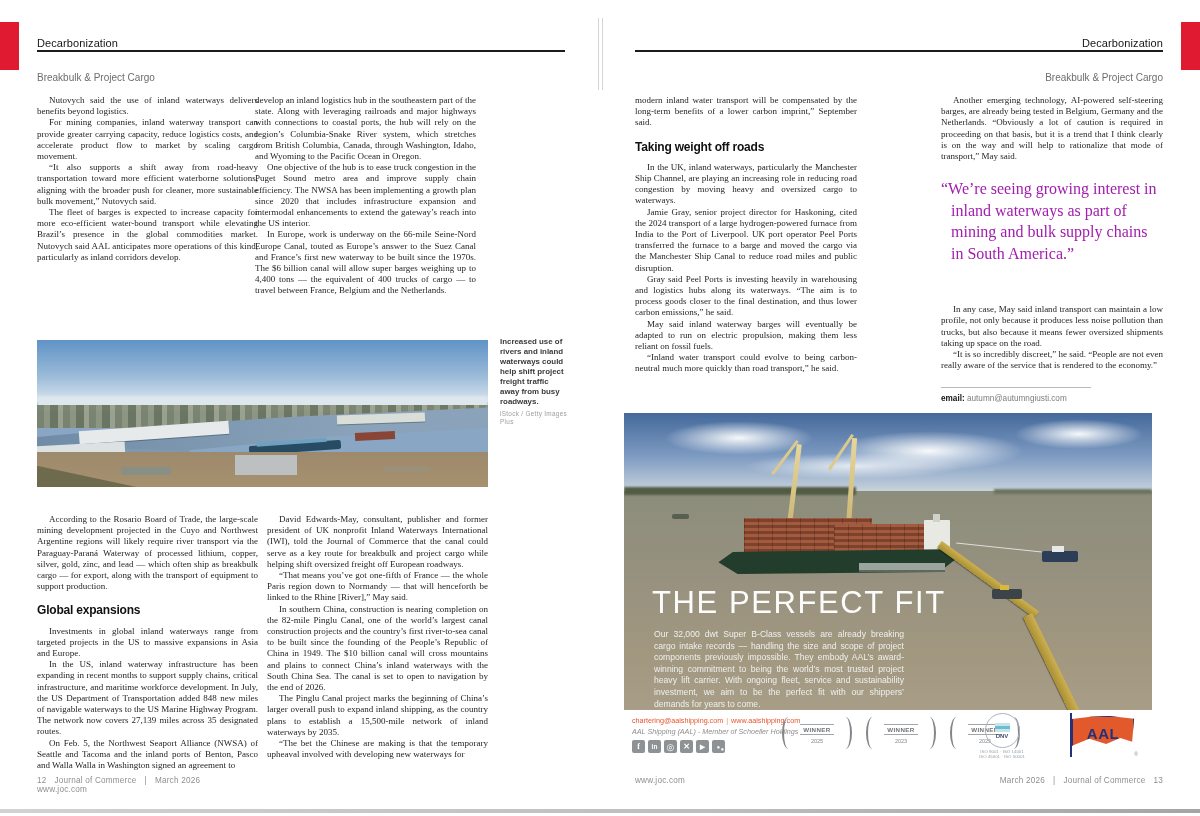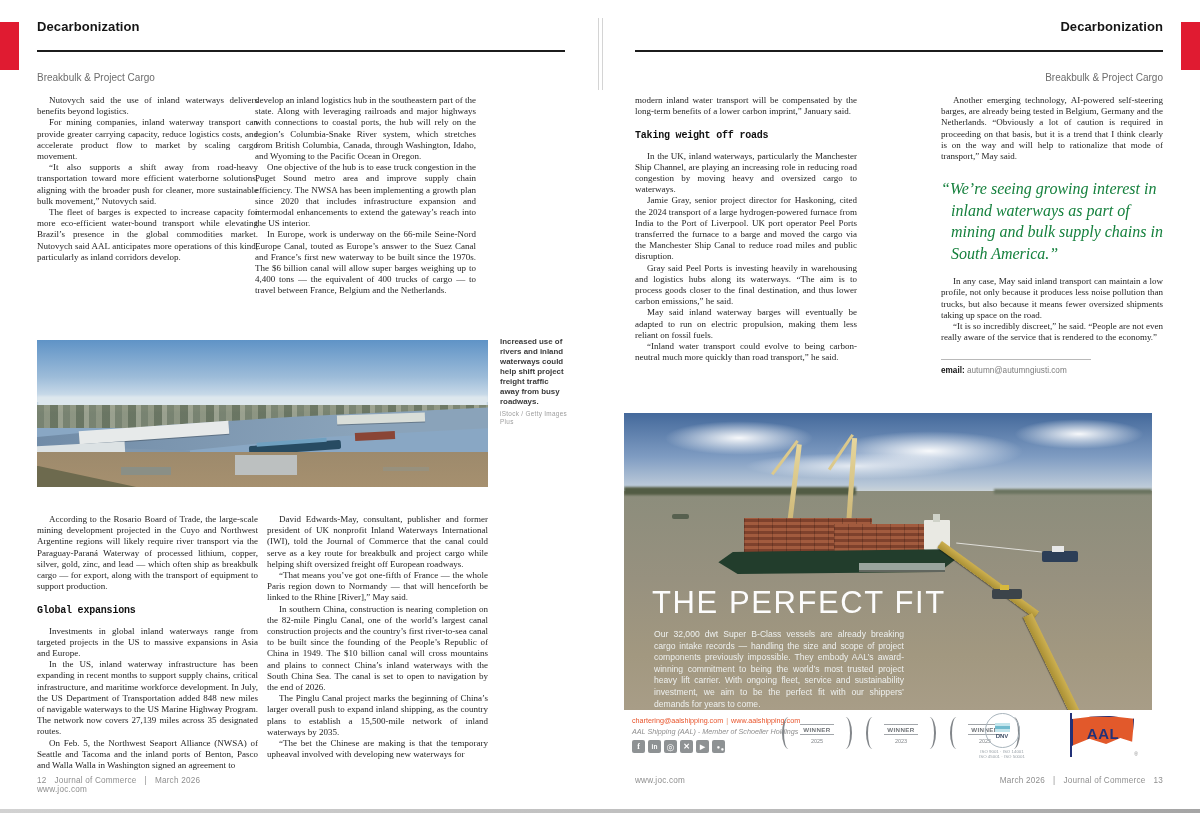--- a/index.html
+++ b/index.html
@@ -1,38 +1,38 @@
 <!DOCTYPE html>
 <html><head>
 <meta charset="utf-8">
 <style>
   html,body{margin:0;padding:0;background:#e9e9e9;}
   .spread{position:relative;width:1200px;height:816px;background:#ffffff;overflow:hidden;
           font-family:"Liberation Serif",serif;color:#1e1e1e;}
 
   
   .red-tab{position:absolute;top:22px;width:19px;height:48px;background:#e01b31;}
-  .kicker{position:absolute;top:19px;font-family:"Liberation Sans",sans-serif;
-          font-size:13px;font-weight:700;color:#151515;letter-spacing:.1px;}
+  .kicker{position:absolute;top:37px;font-family:"Liberation Sans",sans-serif;
+          font-size:11px;font-weight:400;color:#151515;letter-spacing:.1px;}
   .hrule{position:absolute;top:50px;height:1.5px;background:#1c1c1c;width:528px;}
   .subkick{position:absolute;top:72px;font-family:"Liberation Sans",sans-serif;
            font-size:10px;color:#6d6d6d;}
   .ta-r{text-align:right;}
 
   .fold{position:absolute;top:18px;height:72px;width:1px;background:#d4d4d4;}
 
   
   .col{position:absolute;width:221px;font-size:9px;line-height:11.2px;text-align:justify;}
   .p{margin:0;text-indent:12px;}
   .p.noind{text-indent:0;}
-  .subhead{margin:13px 0 9px 0;font-family:Liberation Mono, monospace;
-           font-size:10px;font-weight:700;color:#101010;letter-spacing:-.2px;text-align:left;text-indent:0;}
-
-  .pullquote{margin:16px 0 12px 0;padding-left:10px;text-indent:-10px;text-align:left;
-             font-size:16px;line-height:21.5px;color:#15803d;font-style:italic;}
+  .subhead{margin:13px 0 9px 0;font-family:Liberation Sans, sans-serif;
+           font-size:12px;font-weight:700;color:#101010;letter-spacing:-.2px;text-align:left;text-indent:0;}
+
+  .pullquote{margin:16px 0 40px 0;padding-left:10px;text-indent:-10px;text-align:left;
+             font-size:16px;line-height:21.5px;color:#a21caf;}
 
   .email-block{margin-top:16px;border-top:1px solid #b9b9b9;width:150px;padding-top:5px;
                font-family:"Liberation Sans",sans-serif;font-size:8.2px;text-align:left;}
   .email-block b{color:#111;margin-top:32px;}
   .email-block span{color:#7c7c7c;}
 
   
   .caption{position:absolute;left:500px;top:337px;width:70px;font-family:"Liberation Sans",sans-serif;}
   .caption .cap-text{font-size:7.9px;font-weight:700;color:#3a3a3a;line-height:10px;}
   .caption .cap-credit{margin-top:3px;font-size:6.4px;color:#9d9d9d;line-height:8px;letter-spacing:.3px;}
@@ -228,21 +228,21 @@
 
   <div class="col" style="left:267px;top:514px;">
     <p class="p">David Edwards-May, consultant, publisher and former president of UK nonprofit Inland Waterways International (IWI), told the Journal of Commerce that the canal could serve as a key route for breakbulk and project cargo while helping shift oversized freight off European roadways.</p>
     <p class="p">“That means you’ve got one-fifth of France — the whole Paris region down to Normandy — that will henceforth be linked to the Rhine [River],” May said.</p>
     <p class="p">In southern China, construction is nearing completion on the 82-mile Pinglu Canal, one of the world’s largest canal construction projects and the country’s first river-to-sea canal to be built since the founding of the People’s Republic of China in 1949. The $10 billion canal will cross mountains and plains to connect China’s inland waterways with the South China Sea. The canal is set to open to navigation by the end of 2026.</p>
     <p class="p">The Pinglu Canal project marks the beginning of China’s larger overall push to expand inland shipping, as the country plans to establish a 15,500-mile network of inland waterways by 2035.</p>
     <p class="p">“The bet the Chinese are making is that the temporary upheaval involved with developing new waterways for</p>
   </div>
 
   <div class="col" style="left:635px;top:95px;width:222px;">
-    <p class="p noind">modern inland water transport will be compensated by the long-term benefits of a lower carbon imprint,” January said.</p>
+    <p class="p noind">modern inland water transport will be compensated by the long-term benefits of a lower carbon imprint,” September said.</p>
     <h3 class="subhead">Taking weight off roads</h3>
     <p class="p">In the UK, inland waterways, particularly the Manchester Ship Channel, are playing an increasing role in reducing road congestion by moving heavy and oversized cargo to waterways.</p>
     <p class="p">Jamie Gray, senior project director for Haskoning, cited the 2024 transport of a large hydrogen-powered furnace from India to the Port of Liverpool. UK port operator Peel Ports transferred the furnace to a barge and moved the cargo via the Manchester Ship Canal to reduce road miles and public disruption.</p>
     <p class="p">Gray said Peel Ports is investing heavily in warehousing and logistics hubs along its waterways. “The aim is to process goods closer to the final destination, and thus lower carbon emissions,” he said.</p>
     <p class="p">May said inland waterway barges will eventually be adapted to run on electric propulsion, making them less reliant on fossil fuels.</p>
     <p class="p">“Inland water transport could evolve to being carbon-neutral much more quickly than road transport,” he said.</p>
   </div>
 
   <div class="col" style="left:941px;top:95px;width:222px;">
     <p class="p">Another emerging technology, AI-powered self-steering barges, are already being tested in Belgium, Germany and the Netherlands. “Obviously a lot of caution is required in proceeding on that basis, but it is a trend that I think clearly is on the way and will help to rationalize that mode of transport,” May said.</p>

